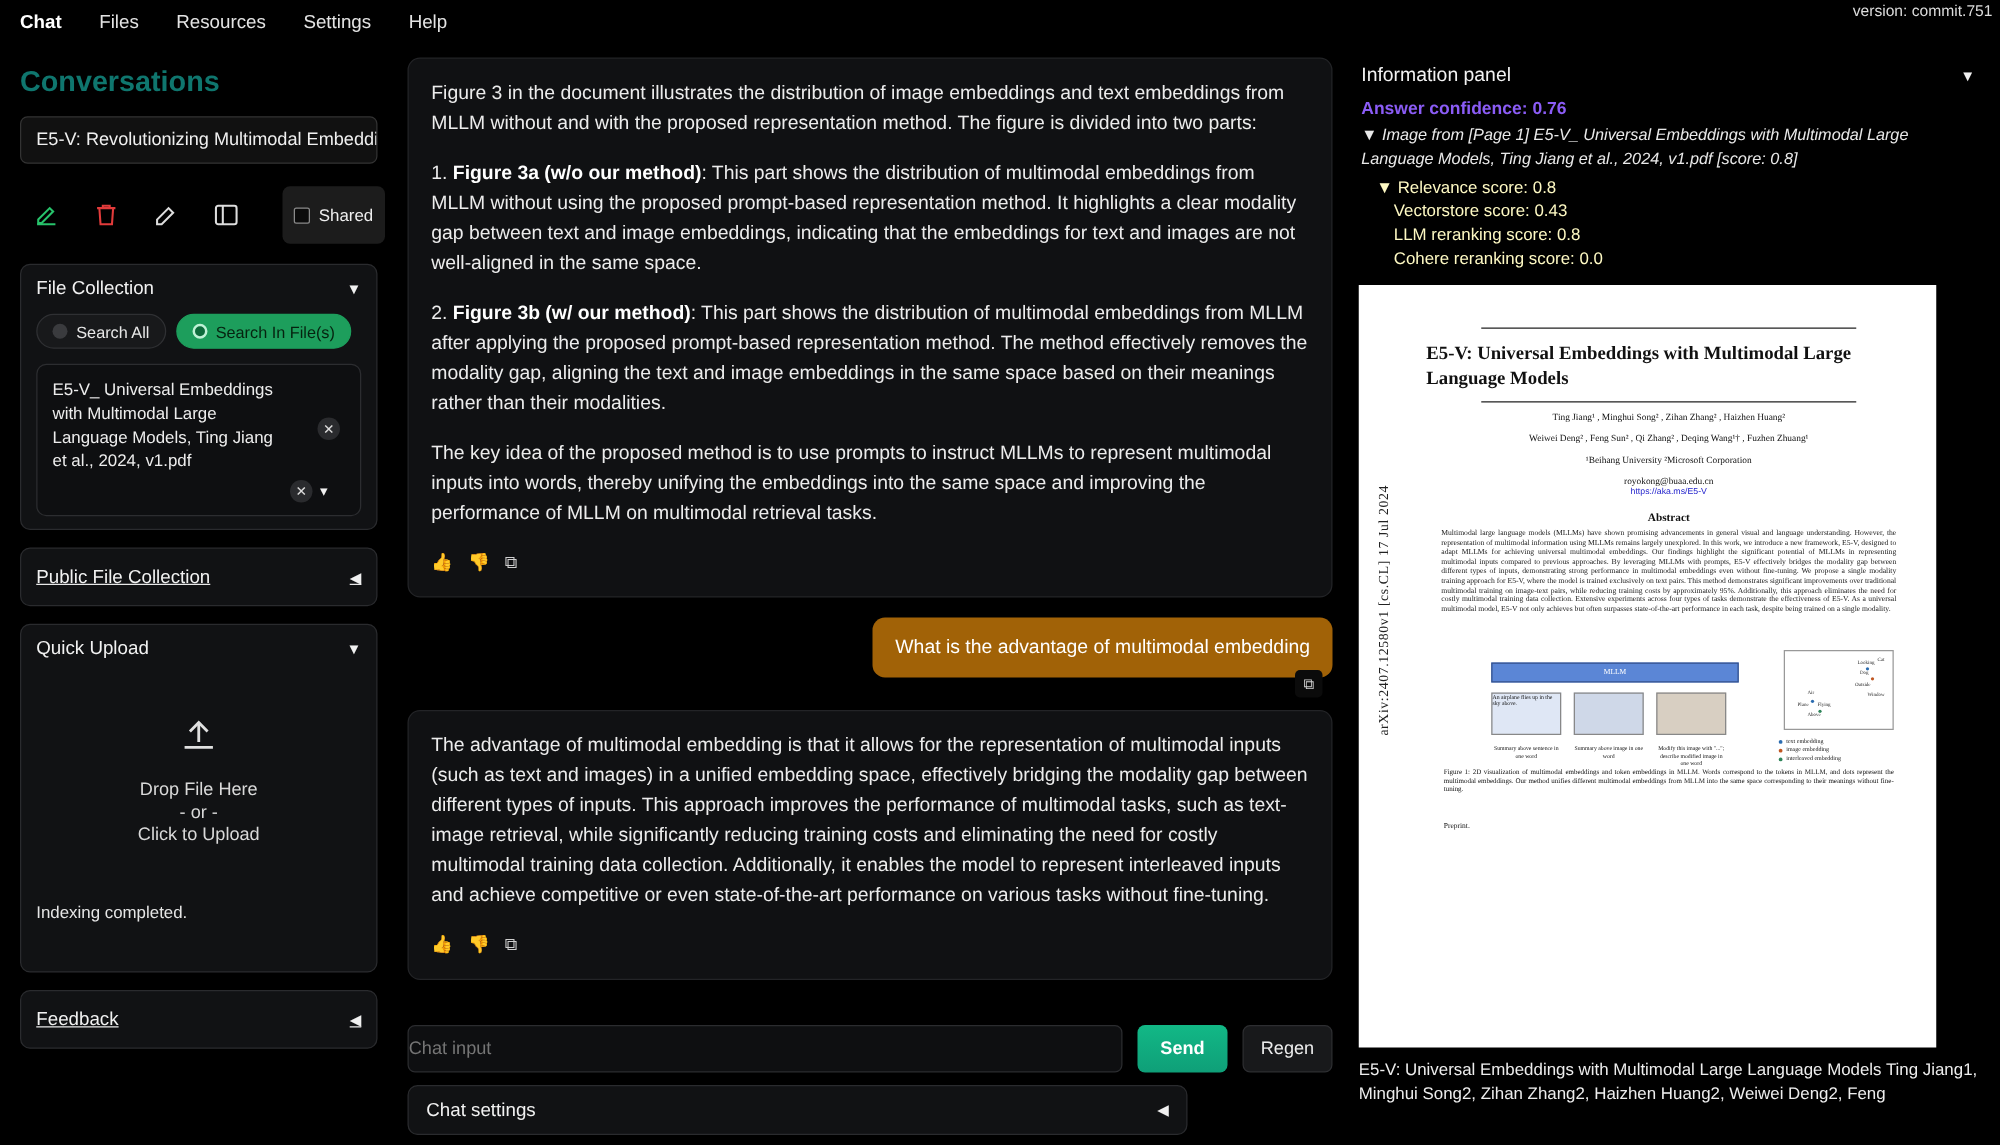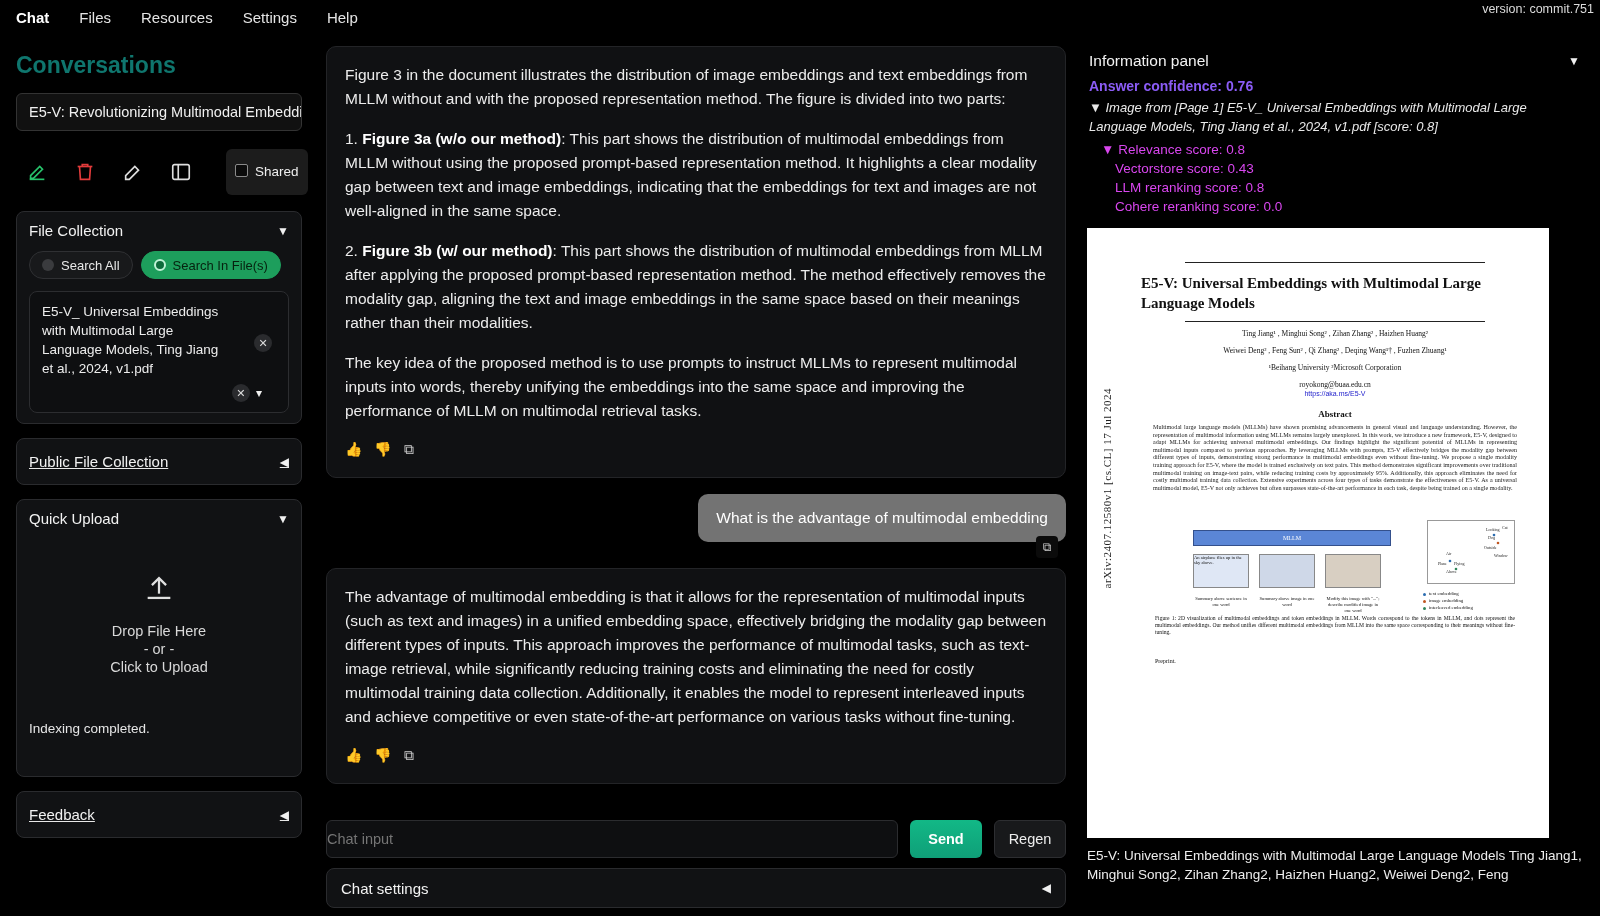--- a/index.html
+++ b/index.html
@@ -74,22 +74,22 @@
   }
   .iconbtn {
     width: 24px; height: 24px;
     display: flex; align-items: center; justify-content: center;
     cursor: pointer;
   }
   .shared-pill {
     margin-left: 8px;
     height: 46px; width: 84px;
     background: #1c1c1c; border-radius: 6px;
-    display: flex; align-items: flex-start; gap: 7px;
-    padding: 15px 9px;
+    display: flex; align-items: center; gap: 7px;
+    padding: 0 9px;
     font-size: 13.5px; color: #efefef;
   }
   .chk {
     width: 13px; height: 13px;
     border: 1px solid #8a8a8a; background: #0b0b0b; border-radius: 2px;
   }
 
   .panel {
     background: #111214;
     border: 1px solid #2a2b2e;
@@ -169,21 +169,21 @@
   .msg li { margin-bottom: 16px; }
   .msg b { color: #ffffff; }
   .actions {
     display: flex; gap: 12px; margin-top: 14px;
     color: #cfcfcf; font-size: 14px;
   }
   .act { cursor: pointer; }
 
   .user-row { display: flex; justify-content: flex-end; margin-top: 16px; position: relative; }
   .msg-user {
-    background: #737373;
+    background: #a16207;
     color: #fff;
     border-radius: 10px;
     padding: 15px 18px;
     font-size: 15.5px;
     max-width: 376px;
   }
   .copy-badge {
     position: absolute; right: 8px; bottom: -16px;
     width: 22px; height: 22px;
     background: #0b0b0b; border-radius: 4px;
@@ -212,42 +212,42 @@
   }
   .btn-regen {
     width: 72px; height: 38px; border-radius: 6px;
     background: #18191b; border: 1px solid #2d2e31;
     color: #ededed; font-size: 14.5px;
     display: flex; align-items: center; justify-content: center;
     cursor: pointer;
   }
   .chat-settings {
     position: absolute; left: 0; bottom: 8px;
-    width: 740px; height: 40px;
+    width: 624px; height: 40px;
     background: #111214; border: 1px solid #2a2b2e; border-radius: 8px;
     display: flex; align-items: center; justify-content: space-between;
     padding: 0 14px;
     font-size: 15px; color: #f2f2f2;
   }
 
   
   .info-head {
     display: flex; align-items: center; justify-content: space-between;
     font-size: 15.5px; color: #f2f2f2;
     padding: 2px 12px 0 12px;
   }
   .info-conf {
     font-size: 14px; font-weight: bold; color: #8b5cf6;
     padding: 8px 12px 4px 12px;
   }
   .src-line {
     font-size: 13px; font-style: italic; color: #e9e9e9;
     padding: 0 12px; line-height: 19px;
   }
-  .score-line { font-size: 13.5px; color: #d946ef; line-height: 19px; }
+  .score-line { font-size: 13.5px; color: #fef9c3; line-height: 19px; }
   .scores { padding: 4px 12px 0 24px; }
   .scores .lvl2 { padding-left: 14px; }
 
   .doc-preview {
     margin: 12px 10px 0 10px;
     width: 462px; height: 610px;
     background: #ffffff;
     position: relative;
     overflow: hidden;
     color: #111;

